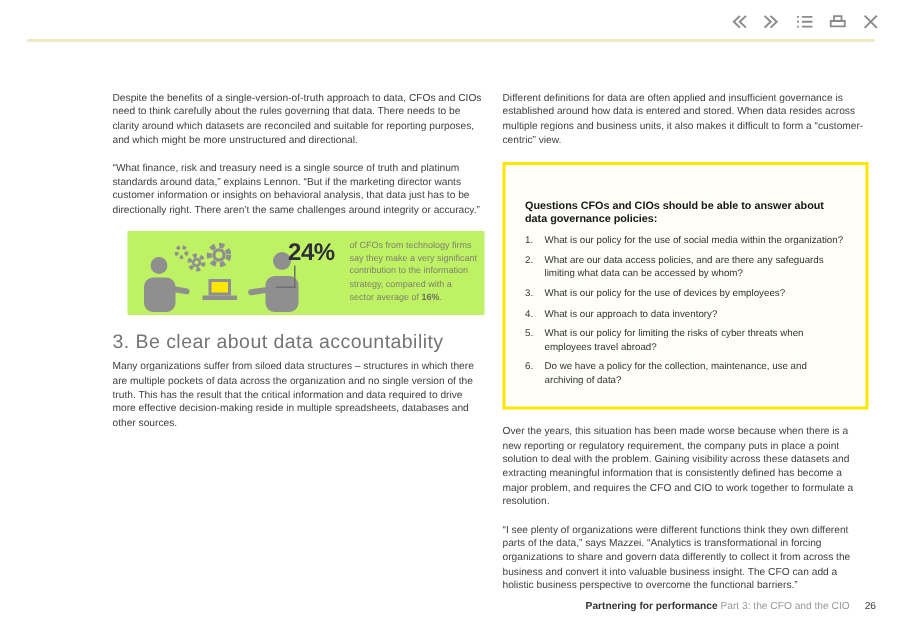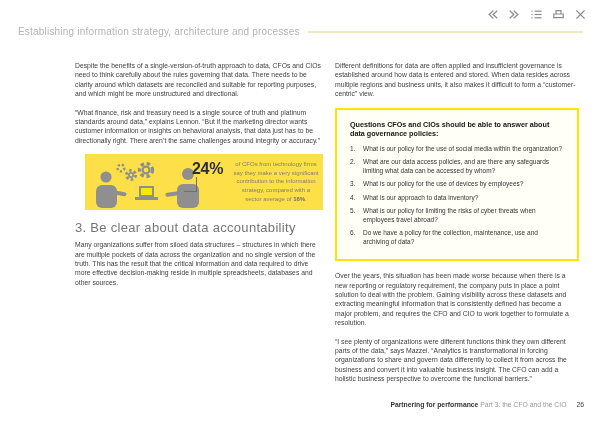--- a/index.html
+++ b/index.html
@@ -14,31 +14,31 @@
   
   .header-row{position:absolute;top:26px;left:18px;right:17px;display:flex;align-items:center;gap:8px;}
   .page-title{font-size:10px;font-weight:400;color:#b4b4b4;margin:0;white-space:nowrap;letter-spacing:.2px;}
   .title-rule{flex:1;height:2px;background:#f0eac3;}
   
   .col{position:absolute;top:61px;}
   .col-left{left:75px;width:246px;}
   .col-right{left:335px;width:244px;}
   .col p{margin:0 0 9px 0;font-size:6.8px;line-height:9.4px;color:#3f3f3f;}
   
-  .infographic{position:relative;margin:3px 0 10px 10px;width:238px;height:56px;background:#fde047;text-align:center;}
+  .infographic{position:relative;margin:3px 0 10px 10px;width:238px;height:56px;background:#bef264;}
   .info-illustration{position:absolute;left:8px;bottom:2px;}
   .stat{position:absolute;left:107px;top:6px;font-size:16px;font-weight:bold;color:#2e2e38;letter-spacing:-.3px;}
   .stat-connector{position:absolute;left:99px;top:23px;width:12px;height:14px;
     border-right:1px solid #6f6f6f;border-bottom:1px solid #6f6f6f;}
   .info-desc{position:absolute;left:148px;top:6px;width:86px;font-size:6px;line-height:8.6px;color:#80806f;}
   .info-desc b{color:#6e6e5e;}
   
   .section-heading{margin:2px 0 5px 0;font-size:13px;font-weight:400;color:#757575;letter-spacing:.3px;}
   
-  .questions-box{border:2px solid #FFE600;background:#fffef7;padding:10px 12px 8px 13px;margin:0 0 10px 0;}
+  .questions-box{border:2px solid #FFE600;background:#fffef7;padding:22px 12px 8px 13px;margin:0 0 10px 0;}
   .qb-heading{font-size:7.2px;line-height:9.2px;font-weight:bold;color:#141414;margin-bottom:7px;width:210px;}
   .qb-item{display:flex;gap:5px;margin-bottom:4.5px;font-size:6.5px;line-height:8.8px;color:#333;}
   .qb-num{min-width:8px;flex:0 0 auto;}
   .qb-text{width:202px;}
   
   .footer{position:absolute;top:401px;right:16px;font-size:6.8px;color:#9a9a9a;white-space:nowrap;}
   .f-bold{font-weight:bold;color:#333333;}
   .f-page{color:#3a3a3a;margin-left:10px;}
 </style>
 </head>
@@ -75,21 +75,20 @@
   </button>
   <button>
     <svg width="13" height="13" viewBox="0 0 13 13" fill="none" stroke="#8a8a8a" stroke-width="1.3">
       <line x1="2.4" y1="2.4" x2="10.6" y2="10.6"></line>
         <line x1="10.6" y1="2.4" x2="2.4" y2="10.6"></line>
     </svg>
   </button>
 </div>
 
 <div class="header-row">
-  <h1 class="page-title">Establishing information strategy, architecture and processes</h1>
   <div class="title-rule"></div>
 </div>
 
 <div class="col col-left">
   <p>Despite the benefits of a single-version-of-truth approach to data, CFOs and CIOs need to think carefully about the rules governing that data. There needs to be clarity around which datasets are reconciled and suitable for reporting purposes, and which might be more unstructured and directional.</p>
   <p>“What finance, risk and treasury need is a single source of truth and platinum standards around data,” explains Lennon. “But if the marketing director wants customer information or insights on behavioral analysis, that data just has to be directionally right. There aren’t the same challenges around integrity or accuracy.”</p>
 
   <div class="infographic">
     <svg class="info-illustration" width="112" height="48" viewBox="0 0 112 48">
 

